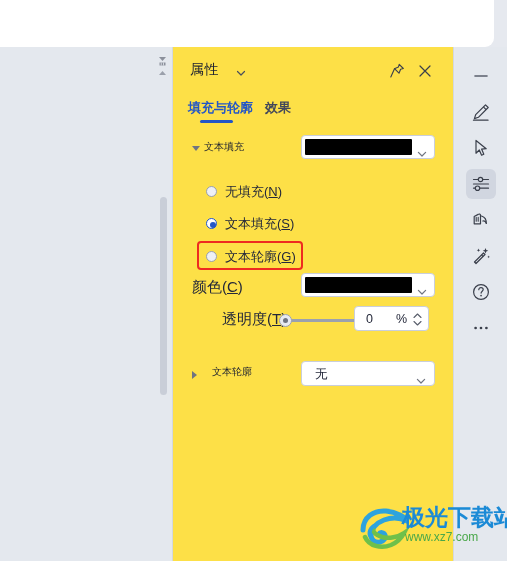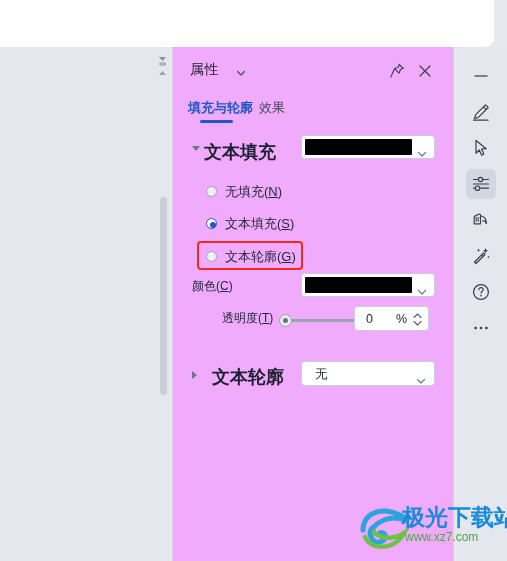--- a/index.html
+++ b/index.html
@@ -56,21 +56,21 @@
     text-align: center;
   }
   #handle-down { top: 9px; }
   #handle-up { top: 22px; font-size: 7px; }
 
   
   #props-panel {
     position: absolute;
     left: 173px; top: 47px;
     width: 281px; height: 514px;
-    background: #f0abfc;
+    background: #fde047;
     border-right: 1px solid #d3d8e0;
   }
 
   
   #panel-title-row {
     position: absolute;
     left: 0; top: 12px;
     width: 281px; height: 28px;
   }
   #panel-title {
@@ -114,28 +114,28 @@
   }
   .tab.active { color: #2356c7; font-weight: bold; }
   .tab-underline {
     position: absolute;
     left: 12px; top: 21px;
     width: 33px; height: 2.5px;
     background: #2356c7;
     border-radius: 2px;
   }
   #tab-0 { left: 0; font-weight: bold; }
-  #tab-1 { left: 71px; }
+  #tab-1 { left: 77px; font-weight: bold; }
 
   
   .section-header {
     position: absolute;
-    font-size: 18px;
+    font-size: 10px;
     color: #1c2030;
-    font-weight: bold;
+    font-weight: normal;
     cursor: pointer;
   }
   .tri {
     position: absolute;
     width: 0; height: 0;
     cursor: pointer;
   }
   .tri-down {
     border-left: 4.5px solid transparent;
     border-right: 4.5px solid transparent;
@@ -221,21 +221,21 @@
     width: 106px; height: 29px;
     border: 2.5px solid #ee2b20;
     border-radius: 4px;
     pointer-events: none;
   }
 
   
   .field-label {
     position: absolute;
     left: 19px;
-    font-size: 12px;
+    font-size: 15px;
     color: #24283a;
     white-space: nowrap;
   }
   #label-color { top: 231px; }
   #label-transparency { top: 263px; margin-left: 30px; }
 
   
   #slider-wrap {
     position: absolute;
     left: 106px; top: 266px;

